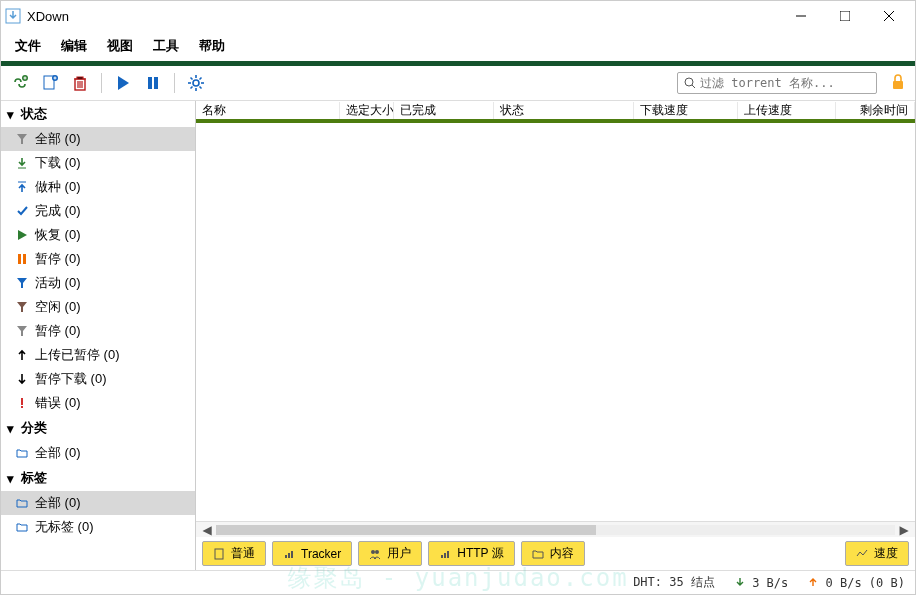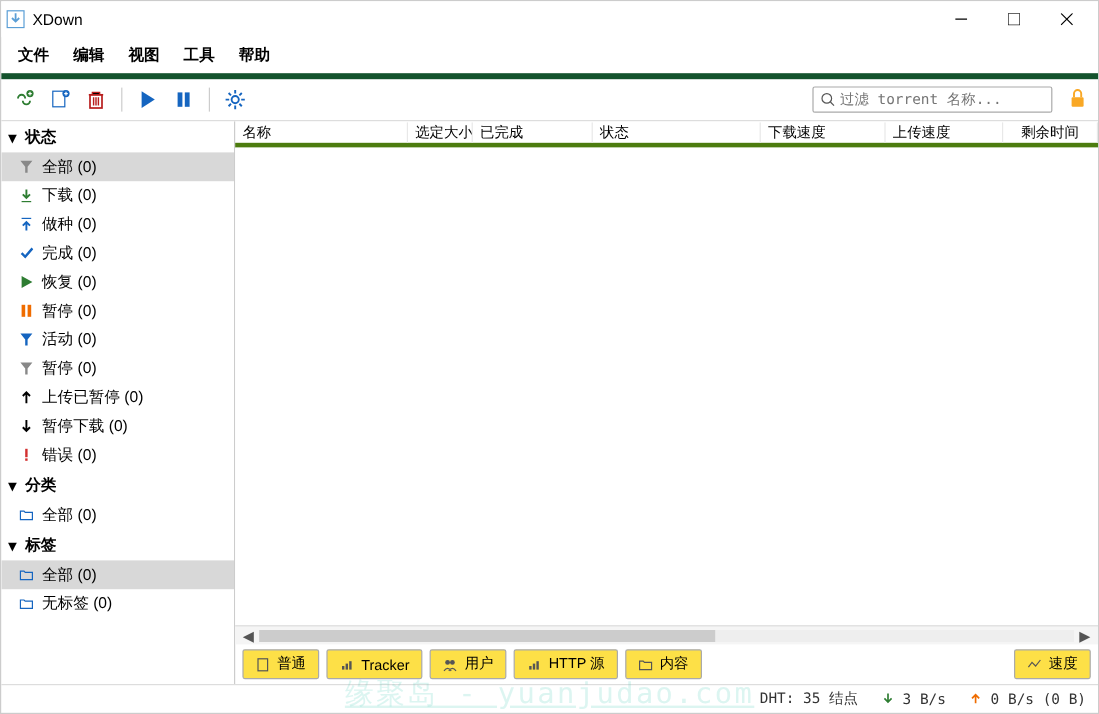--- a/index.html
+++ b/index.html
@@ -29,21 +29,21 @@
 .col-headers .col { padding: 0 6px; border-right: 1px solid #e8e8e8; overflow: hidden; white-space: nowrap; }
 .grid-body { flex: 1; background: #fff; overflow: auto; }
 .h-scroll { height: 16px; display: flex; align-items: center; background: #f5f5f5; border-top: 1px solid #ddd; padding: 0 4px; }
 .h-scroll .arrow { width: 14px; height: 14px; cursor: pointer; display: flex; align-items: center; justify-content: center; color: #555; }
 .h-scroll .track { flex: 1; height: 10px; background: #eee; margin: 0 2px; position: relative; }
 .h-scroll .thumb { position: absolute; left: 0; top: 0; height: 100%; width: 56%; background: #ccc; }
 .bottom-tabs { display: flex; gap: 6px; padding: 4px 6px; }
 .bottom-tabs .tab { border: 1px solid #aaa; background: #fde047; padding: 3px 10px; display: flex; align-items: center; gap: 6px; cursor: pointer; font-size: 12px; border-radius: 2px; }
 .bottom-tabs .spacer { flex: 1; }
 .statusbar { display: flex; align-items: center; height: 24px; border-top: 1px solid #ddd; padding: 0 10px; gap: 20px; font-size: 12px; color: #333; font-family: monospace; position: relative; }
-.watermark { position: absolute; bottom: 0; left: 0; width: 100%; text-align: center; font-size: 24px; color: rgba(60,200,180,0.18); pointer-events: none; letter-spacing: 2px; text-decoration: underline; }
+.watermark { position: absolute; bottom: 0; left: 0; width: 100%; text-align: center; font-size: 24px; color: rgba(60,200,180,0.18); pointer-events: none; letter-spacing: 2px; }
 </style>
 </head>
 <body>
 
 <div class="titlebar">
   <span class="app-icon">
     <svg width="16" height="16" viewBox="0 0 16 16">
         <rect x="1" y="1" width="14" height="14" fill="#fff" stroke="#5a9ed6"></rect>
         <path d="M8 3 L8 10 M5 7 L8 10 L11 7" stroke="#5a9ed6" fill="none" stroke-width="1.5"></path>
       </svg>
@@ -199,20 +199,28 @@
         <span class="ic">
           <svg width="12" height="12" viewBox="0 0 12 12">
             <polygon points="1,1 11,1 7,6 7,11 5,11 5,6" fill="#1565c0"></polygon>
           </svg>
         </span>
         <span>活动 (0)</span>
       </div>
     <div class="tree-item">
         <span class="ic">
           <svg width="12" height="12" viewBox="0 0 12 12">
+            <polygon points="1,1 11,1 7,6 7,11 5,11 5,6" fill="#795548"></polygon>
+          </svg>
+        </span>
+        <span>空闲 (0)</span>
+      </div>
+    <div class="tree-item">
+        <span class="ic">
+          <svg width="12" height="12" viewBox="0 0 12 12">
             <polygon points="1,1 11,1 7,6 7,11 5,11 5,6" fill="#888"></polygon>
           </svg>
         </span>
         <span>暂停 (0)</span>
       </div>
     <div class="tree-item">
         <span class="ic">
           <svg width="12" height="12" viewBox="0 0 12 12">
             <path d="M6 11 L6 2 M3 5 L6 2 L9 5" stroke="#000" stroke-width="1.6" fill="none"></path>
           </svg>
@@ -273,21 +281,21 @@
   </div>
 
   <div class="content">
     <div class="col-headers">
       <div class="col" style="width:144px">名称</div>
       <div class="col" style="width:54px">选定大小</div>
       <div class="col" style="width:100px">已完成</div>
       <div class="col" style="width:140px">状态</div>
       <div class="col" style="width:104px">下载速度</div>
       <div class="col" style="width:98px">上传速度</div>
-      <div class="col" style="flex:1;text-align:center">剩余时间</div>
+      <div class="col" style="flex:1;text-align:right">剩余时间</div>
     </div>
     <div class="grid-body"></div>
     <div class="h-scroll">
       <div class="arrow">◀</div>
       <div class="track">
           <div class="thumb"></div>
         </div>
       <div class="arrow">▶</div>
     </div>
     <div class="bottom-tabs">

